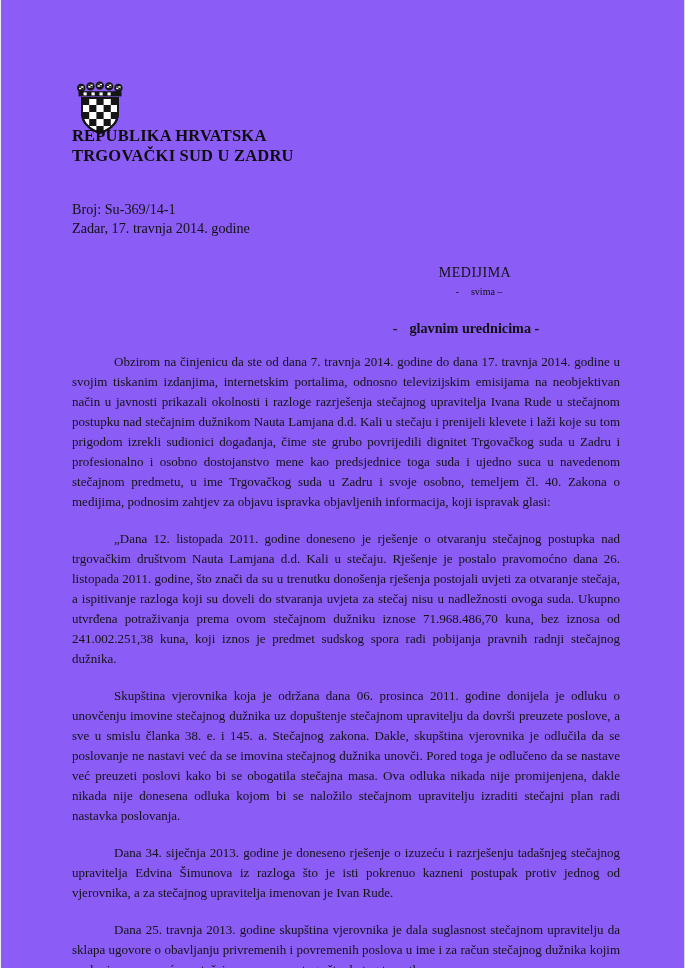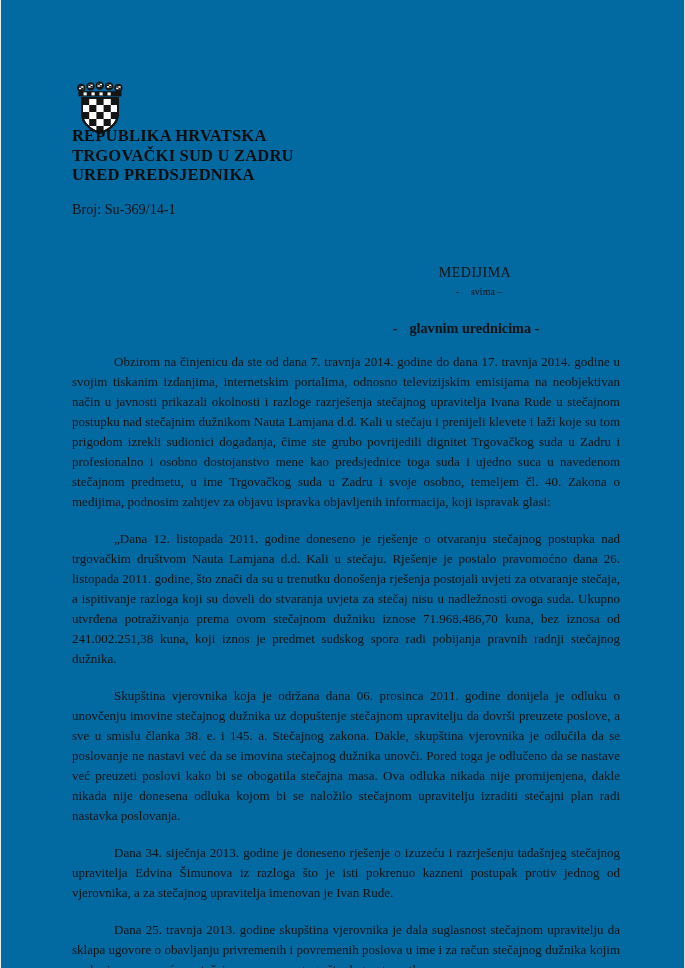--- a/index.html
+++ b/index.html
@@ -15,21 +15,21 @@
     overflow: hidden;
     font-family: "Liberation Serif", "DejaVu Serif", serif;
     color: #111111;
     position: relative;
   }
 
   .page {
     position: relative;
     width: 685px;
     height: 968px;
-    background: #0369a1;
+    background: #8b5cf6;
     padding: 4px;
   }
 
   
   .scan-edge-right {
     position: absolute;
     top: 0;
     right: 0;
     width: 1px;
     height: 968px;
@@ -204,25 +204,25 @@
         <rect x="22.4" y="46" width="7.2" height="7"></rect>
         <rect x="36.8" y="46" width="7.2" height="7"></rect>
       </g>
       <path d="M8,18 H44 V33 C44,43 36,49.5 26,53 C16,49.5 8,43 8,33 Z" fill="none" stroke="#151515" stroke-width="2"></path>
     </svg>
   </div>
 
   <div class="letterhead">
     <div class="lh-line">REPUBLIKA HRVATSKA</div>
     <div class="lh-line">TRGOVAČKI SUD U ZADRU</div>
-    <div class="lh-line">URED PREDSJEDNIKA</div>
   </div>
 
   <div class="refblock">
     <div class="ref-line">Broj: Su-369/14-1</div>
+    <div class="ref-line">Zadar, 17. travnja 2014. godine</div>
   </div>
 
   <div class="addressee">
     <div class="adr-to">MEDIJIMA</div>
     <div class="adr-sub">
       <span class="dash">-</span><span>svima –</span>
     </div>
     <div class="adr-sub2">
       <span class="dash">-</span><span>glavnim urednicima -</span>
     </div>

